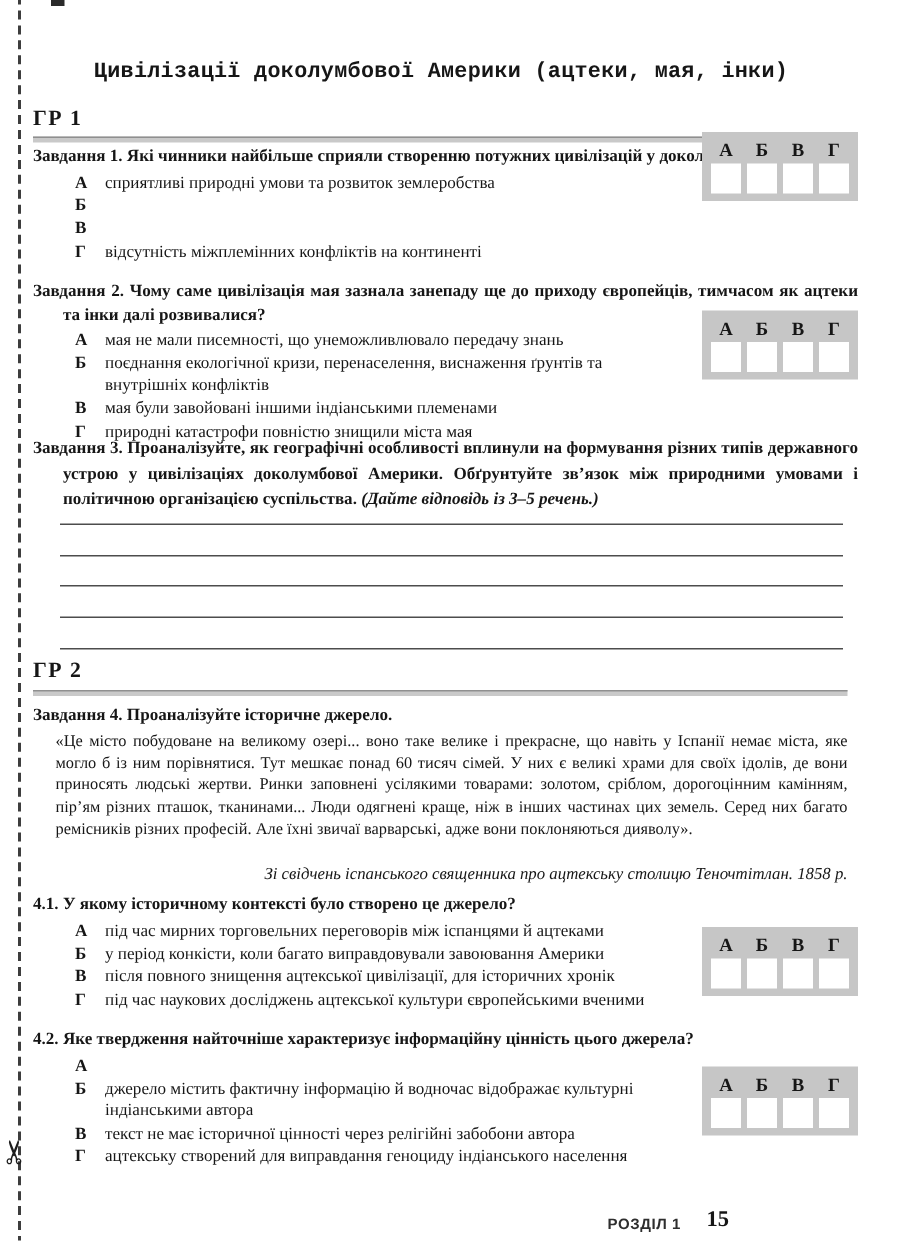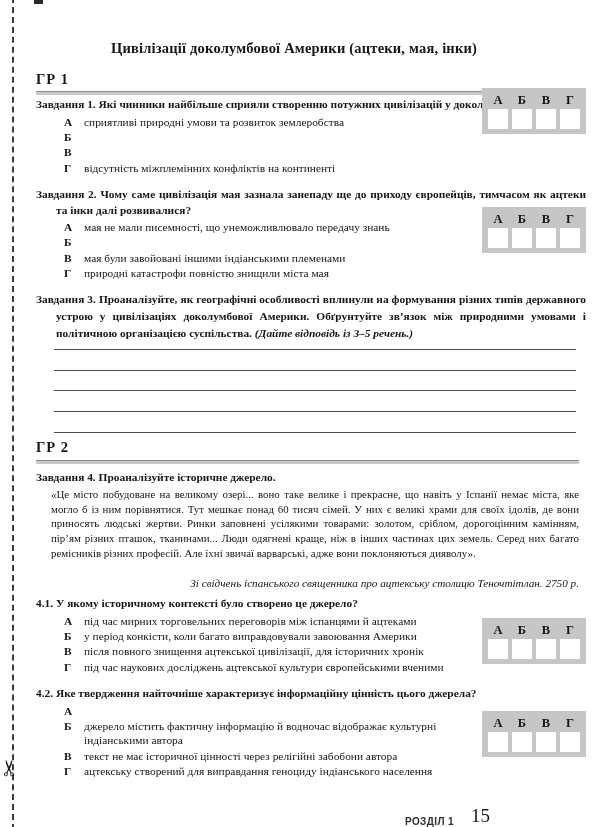--- a/index.html
+++ b/index.html
@@ -10,23 +10,23 @@
   }
   .page { position:absolute; left:0; top:0; width:600px; height:827px; background:#fff; }
 
   
   .cutline { position:absolute; left:12px; top:-3px; bottom:-3px; width:0; border-left:2px dashed #3d3d3d; }
   .scissors { position:absolute; left:1px; top:757px; font-size:22px; color:#1c1c1c;
               transform:rotate(-90deg); line-height:22px; }
   .printmark { position:absolute; left:34px; top:0; width:9px; height:4px; background:#2a2a2a; }
 
   .title { position:absolute; left:0; right:12px; top:40px; text-align:center;
-           font-family:Liberation Serif, serif; font-weight:bold; font-size:14.5px; letter-spacing:.2px; }
-
-  .content { position:absolute; left:36px; top:0; width:550px; height:617px; font-size:11.4px; }
+           font-family:Liberation Mono, monospace; font-weight:bold; font-size:14.5px; letter-spacing:.2px; }
+
+  .content { position:absolute; left:22px; top:0; width:550px; height:617px; font-size:11.4px; }
 
   .gr { position:absolute; left:0; font-weight:bold; font-size:14.5px; letter-spacing:1px; }
   .grrule { position:absolute; left:0; width:543px; height:3px; background:#c9c9c9; border-top:1px solid #8f8f8f; }
 
   .task { position:absolute; left:0; width:550px; }
   .thead { font-weight:bold; line-height:15.5px; padding-left:20px; text-indent:-20px; text-align:justify; }
   .thead .note { font-style:italic; }
 
   .opts { margin-top:2px; }
   .opt { display:flex; line-height:14.4px; margin-top:1px; }
@@ -46,21 +46,21 @@
   .wlines { position:absolute; left:18px; top:329px; width:522px; }
   .wline { height:19.8px; border-bottom:1.5px solid #4d4d4d; }
 
   .quote { position:absolute; left:15px; top:487px; width:528px; text-align:justify;
            font-size:10.9px; line-height:14.7px; }
   .attr { position:absolute; left:0; top:577px; width:543px; text-align:right;
           font-style:italic; font-size:11.2px; }
 
   .footer { position:absolute; left:405px; top:777px; display:flex; align-items:flex-end; gap:17px;margin-top:28px; }
   .fsec { font-family:"Liberation Sans", sans-serif; font-weight:bold; font-size:10px; color:#2e2e2e; letter-spacing:.4px; }
-  .fpage { font-weight:normal; font-size:19px; }
+  .fpage { font-weight:bold; font-size:15px; }
 </style>
 </head>
 <body>
 
 <div class="page">
 
   <div class="cutline"></div>
   <div class="scissors">✂</div>
   <div class="printmark"></div>
 
@@ -116,20 +116,21 @@
         <span>Чому саме цивілізація мая зазнала занепаду ще до приходу європейців, тимчасом як ацтеки та інки далі розвивалися?</span>
       </div>
       <div class="optrow">
         <div class="opts">
           <div class="opt">
             <span class="ol">А</span>
             <span class="ot">мая не мали писемності, що унеможливлювало передачу знань</span>
           </div>
           <div class="opt">
             <span class="ol">Б</span>
+            <span class="ot" style="width:362px">поєднання екологічної кризи, перенаселення, виснаження ґрунтів та внутрішніх конфліктів</span>
           </div>
           <div class="opt">
             <span class="ol">В</span>
             <span class="ot">мая були завойовані іншими індіанськими племенами</span>
           </div>
           <div class="opt">
             <span class="ol">Г</span>
             <span class="ot">природні катастрофи повністю знищили міста мая</span>
           </div>
         </div>
@@ -170,21 +171,21 @@
     <div class="grrule" style="top:460px"></div>
 
     <div class="task" style="top:470px">
       <div class="thead">
         <span>Завдання 4.</span>
         <span>Проаналізуйте історичне джерело.</span>
       </div>
     </div>
 
     <div class="quote">«Це місто побудоване на великому озері... воно таке велике і прекрасне, що навіть у Іспанії немає міста, яке могло б із ним порівнятися. Тут мешкає понад 60 тисяч сімей. У них є великі храми для своїх ідолів, де вони приносять людські жертви. Ринки заповнені усілякими товарами: золотом, сріблом, дорогоцінним камінням, пір’ям різних пташок, тканинами... Люди одягнені краще, ніж в інших частинах цих земель. Серед них багато ремісників різних професій. Але їхні звичаї варварські, адже вони поклоняються дияволу».</div>
-    <div class="attr">Зі свідчень іспанського священника про ацтекську столицю Теночтітлан. 2750 р.</div>
+    <div class="attr">Зі свідчень іспанського священника про ацтекську столицю Теночтітлан. 1858 р.</div>
 
     <div class="task" style="top:596px">
       <div class="thead">
         <span>4.1.</span>
         <span>У якому історичному контексті було створено це джерело?</span>
       </div>
       <div class="optrow">
         <div class="opts">
           <div class="opt">
             <span class="ol">А</span>

